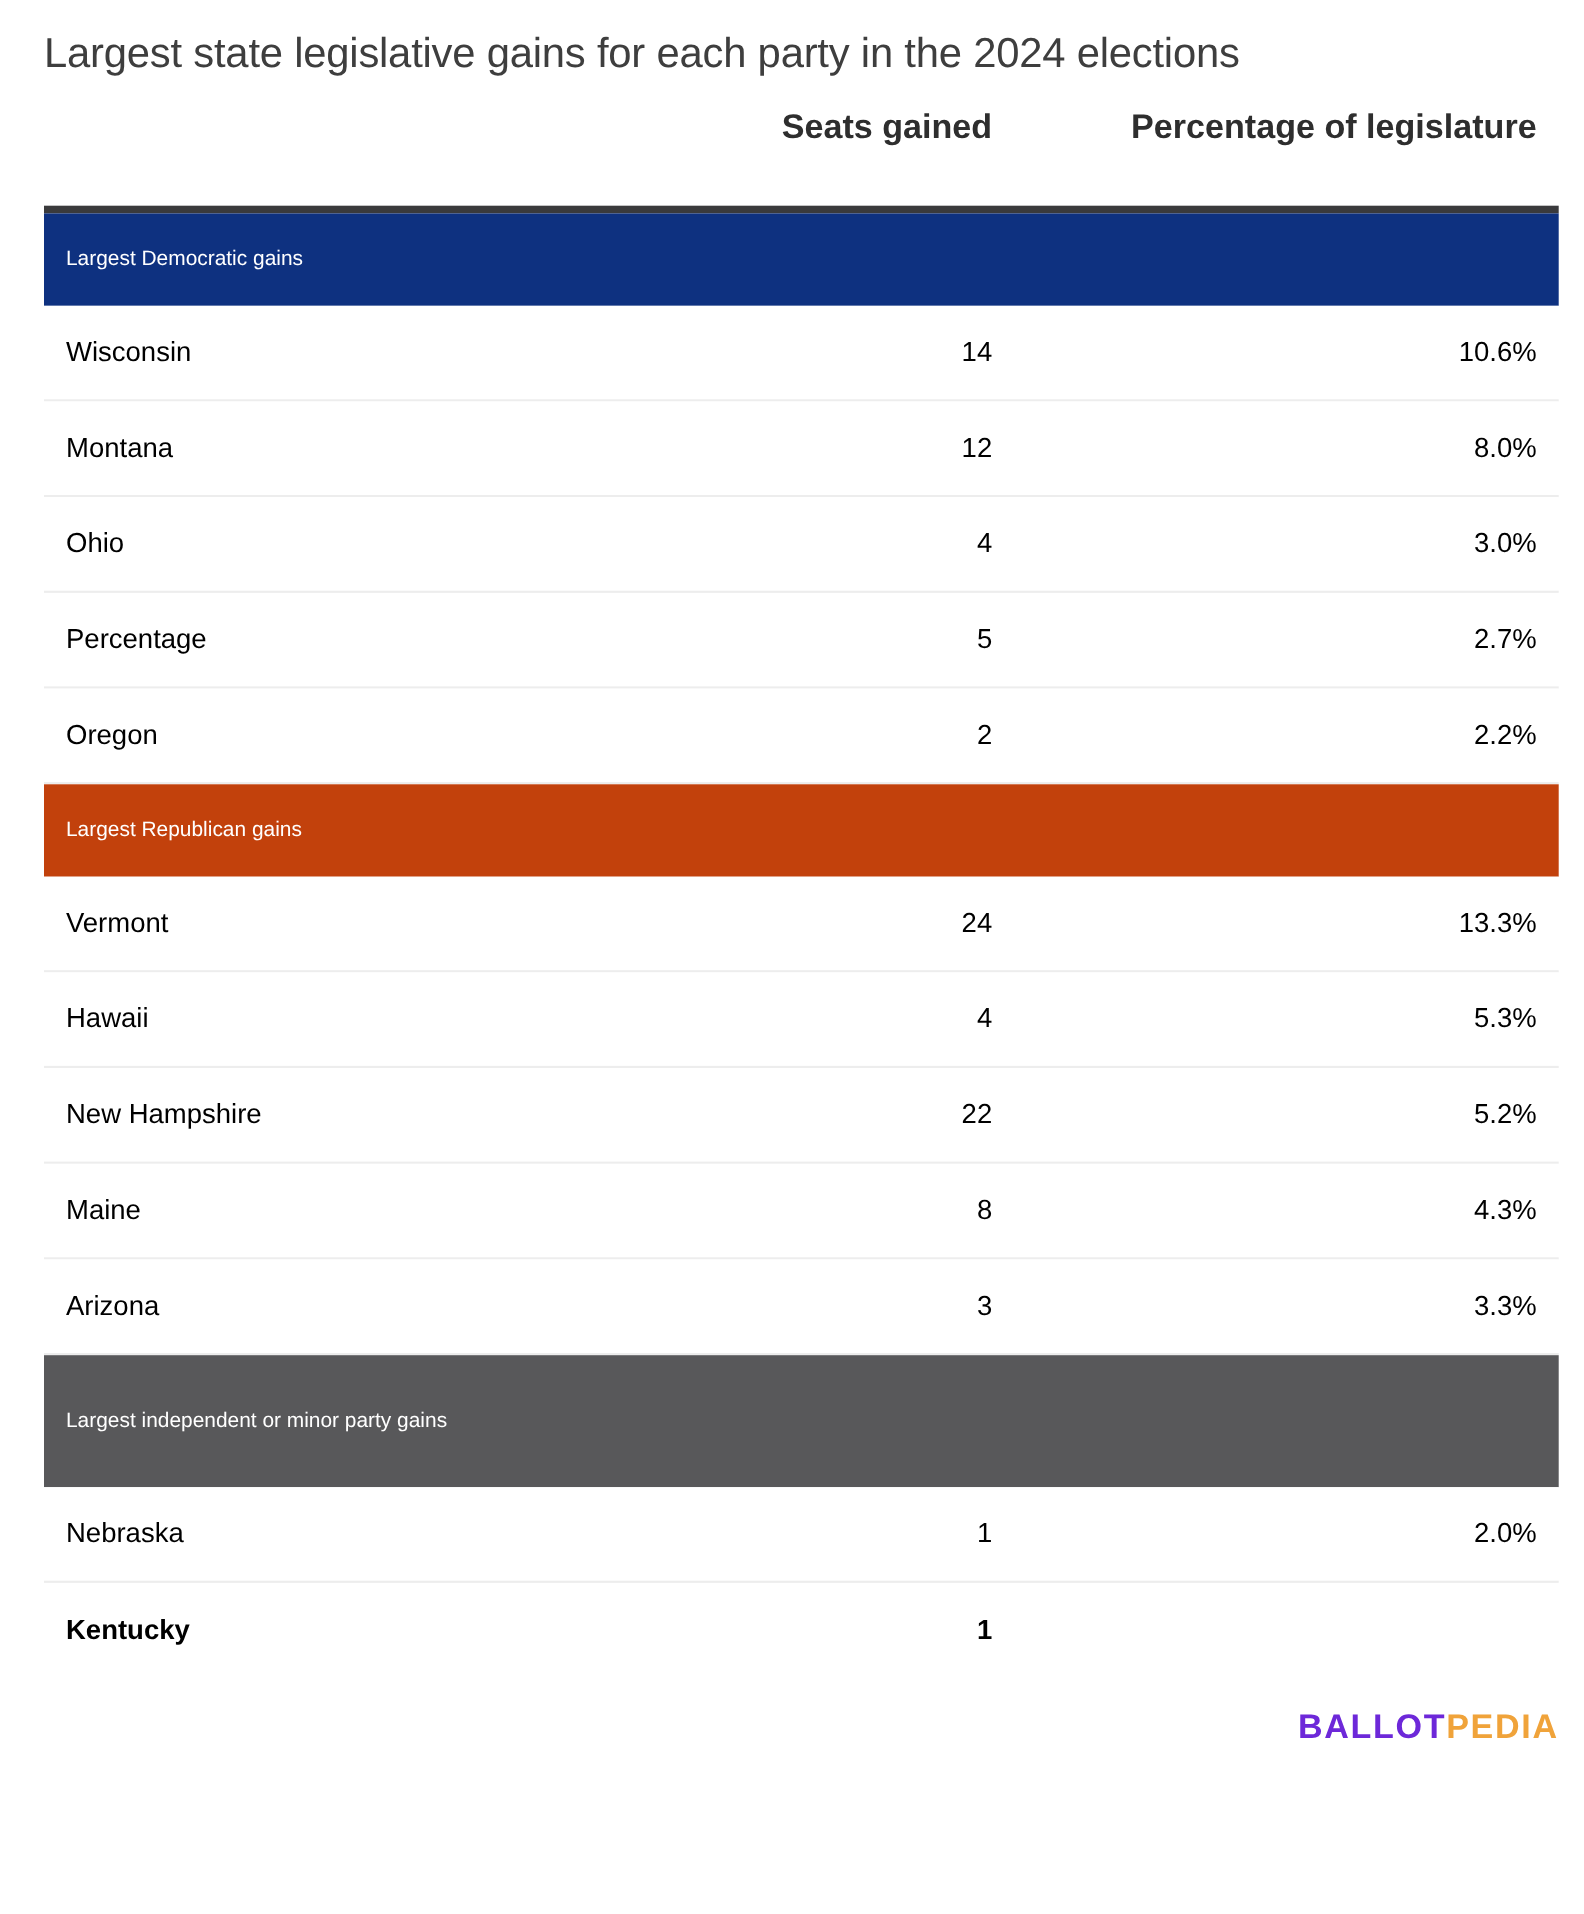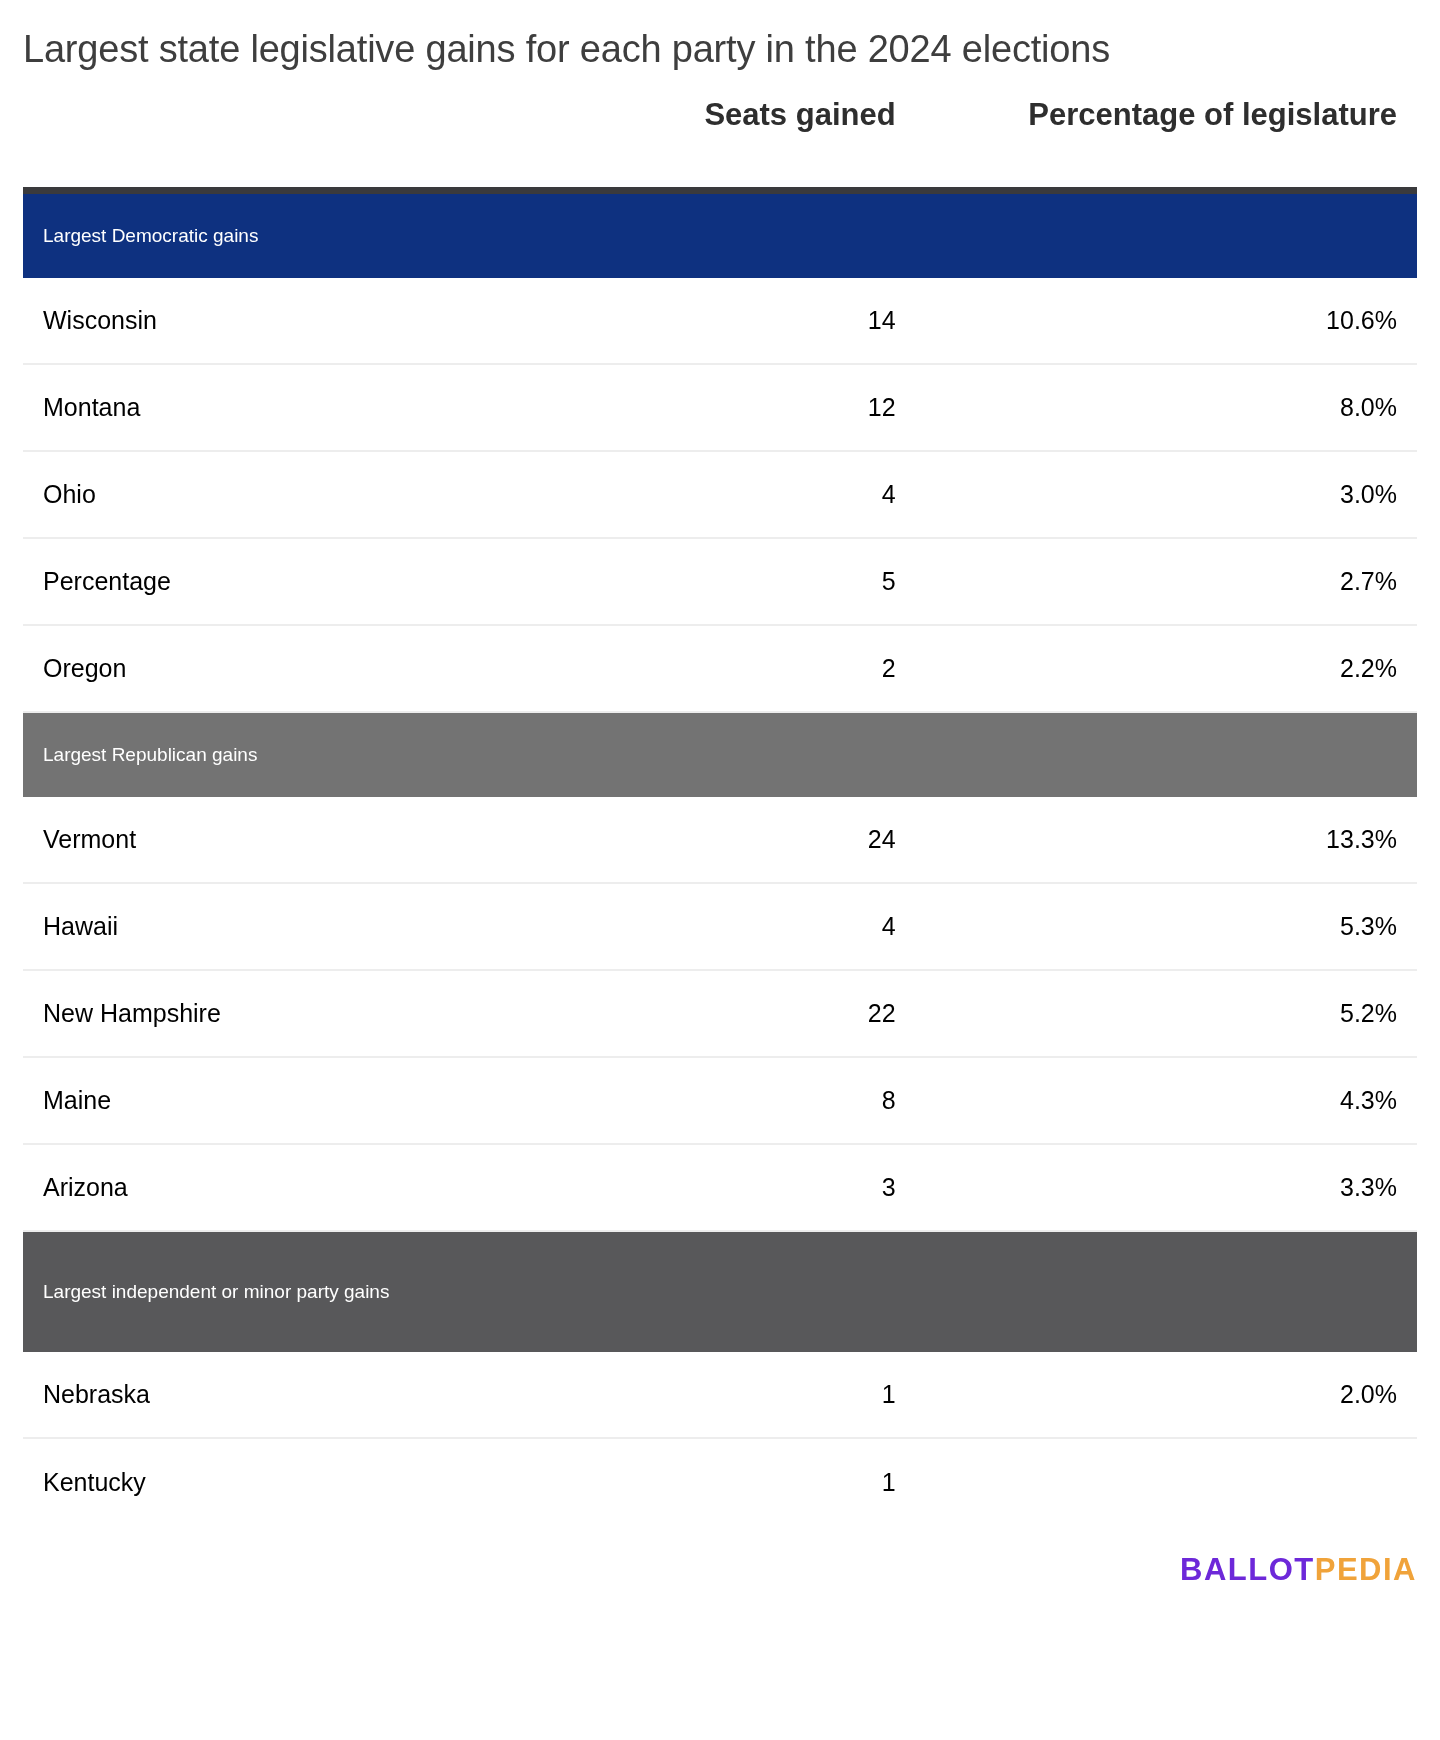--- a/index.html
+++ b/index.html
@@ -2,21 +2,21 @@
 <html><head>
 <meta charset="utf-8">
 <style>
   * { box-sizing: border-box; margin: 0; padding: 0; }
   html, body { width: 1440px; height: 1740px; background: #ffffff; }
   body {
     font-family: "Liberation Sans", "DejaVu Sans", sans-serif;
     color: #3d3d3d;
     overflow: hidden;
   }
-  .page { padding: 28px 23px 0 23px; width: 1440px; }
+  .page { padding: 28px 23px 0 40px; width: 1440px; }
 
   .title {
     font-size: 38px;
     font-weight: 400;
     color: #3e3e3e;
     letter-spacing: -0.2px;
     margin-bottom: 26px;
   }
   .subtitle {
     font-size: 22px;
@@ -58,21 +58,21 @@
   }
   .section-header.tall { min-height: 120px; }
 
   .row {
     display: flex;
     align-items: center;
     height: 87px;
     border-bottom: 2px solid #ededed;
     background: #ffffff;
   }
-  .row:last-child { border-bottom: none; }
+  .row:last-child { border-bottom: none; font-weight: bold; }
   .cell { font-size: 25px; color: #000000; }
   .cell.state { width: 40%; padding-left: 20px; }
   .cell.seats { width: 22.6%; text-align: right; }
   .cell.pct   { width: 37.4%; text-align: right; padding-right: 20px; }
 
   .footer {
     margin-top: 26px;
     text-align: right;
     padding-right: 0;
   }
@@ -121,21 +121,21 @@
       <div class="cell state">Percentage</div>
       <div class="cell seats">5</div>
       <div class="cell pct">2.7%</div>
     </div>
     <div class="row">
       <div class="cell state">Oregon</div>
       <div class="cell seats">2</div>
       <div class="cell pct">2.2%</div>
     </div>
 
-    <div class="section-header" style="background: #737373;">
+    <div class="section-header" style="background: #c2410c;">
       <div class="section-label">Largest Republican gains</div>
     </div>
     <div class="row">
       <div class="cell state">Vermont</div>
       <div class="cell seats">24</div>
       <div class="cell pct">13.3%</div>
     </div>
     <div class="row">
       <div class="cell state">Hawaii</div>
       <div class="cell seats">4</div>

